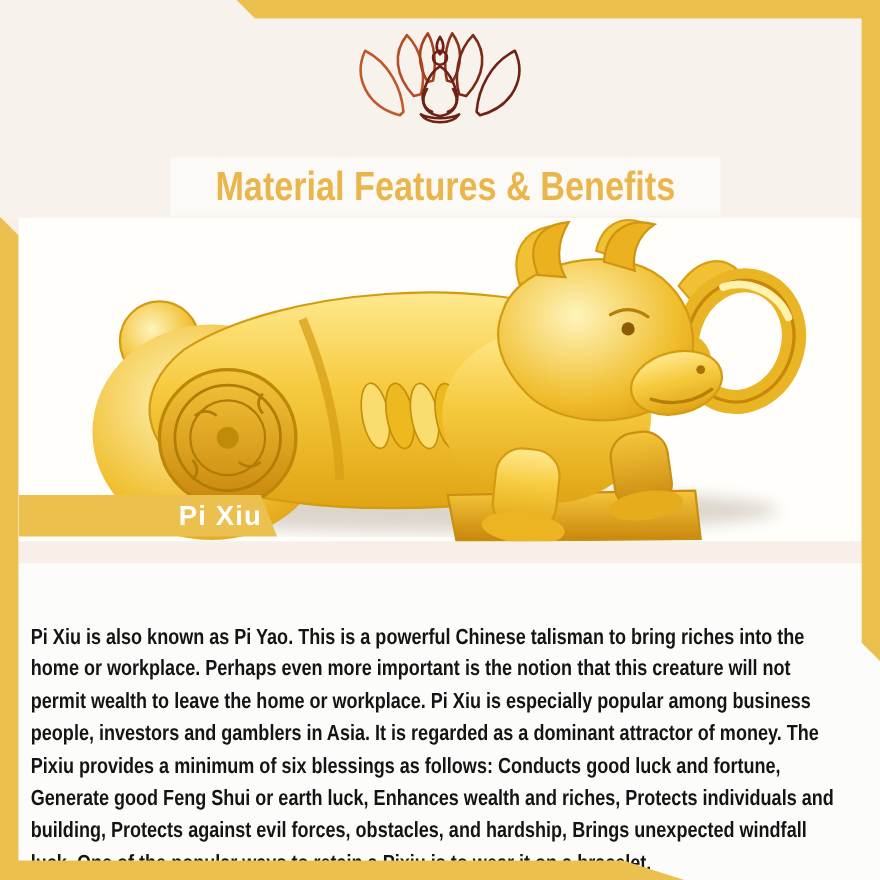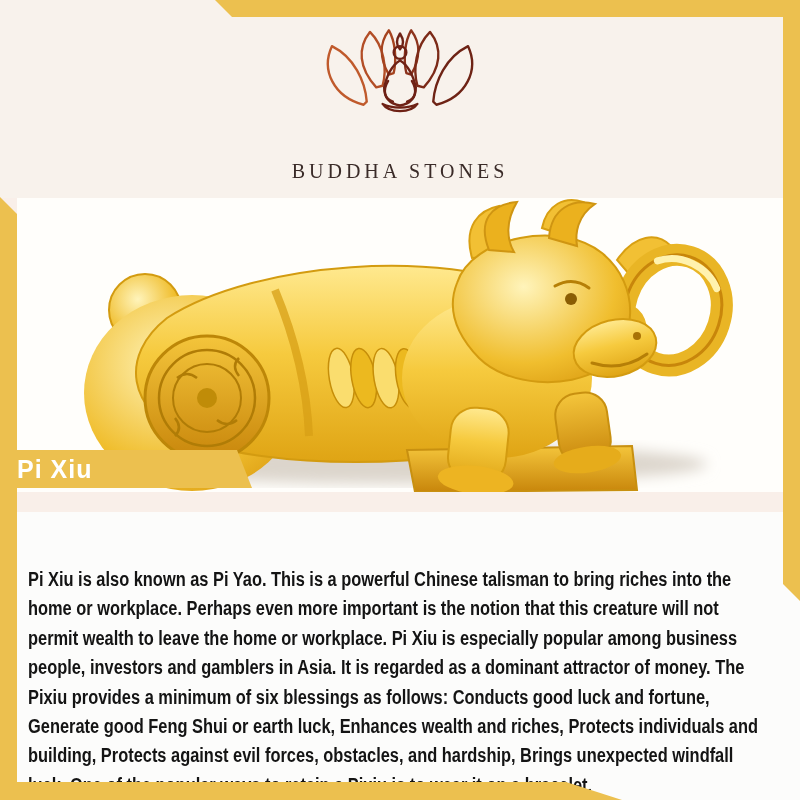--- a/index.html
+++ b/index.html
@@ -28,21 +28,21 @@
     font-family:"Liberation Serif",serif;font-size:20px;letter-spacing:4px;color:#3A2B28;z-index:2;margin-top:46px;}
 
   
   .title-band{position:absolute;left:155px;top:143px;width:500px;height:53px;background:#FCFAF6;
     display:flex;align-items:center;justify-content:center;z-index:2;}
   .title-band span{display:inline-block;white-space:nowrap;font-weight:bold;font-size:37px;
     color:#EAB64B;transform:scaleX(0.84);}
 
   
   .pixiu-banner{position:absolute;left:17px;top:450px;width:235px;height:38px;background:#ECC04F;
-    clip-path:polygon(0 0,220px 0,235px 38px,0 38px);display:flex;align-items:center;justify-content:flex-start;z-index:6;}
+    clip-path:polygon(0 0,220px 0,235px 38px,0 38px);display:flex;align-items:center;justify-content:flex-end;z-index:6;}
   .pixiu-banner span{color:#FFFFFF;font-weight:bold;font-size:25px;letter-spacing:1px;padding-right:14px;}
 
   
   .article{position:absolute;left:11px;top:53px;z-index:2;}
   .article .line{white-space:nowrap;transform:scaleX(0.82);transform-origin:0 50%;
     font-weight:bold;font-size:20px;line-height:29.4px;color:#141414;}
 
   svg{display:block;}
 </style>
 </head>
@@ -72,20 +72,23 @@
             <path d="M95 72 C88 84,90 94,101 98" stroke="#6E2115" stroke-width="3"></path>
             <path d="M125 72 C132 84,130 94,119 98" stroke="#6E2115" stroke-width="3"></path>
             <path d="M88 101 C96 113,124 113,132 101 C120 107,100 107,88 101 Z" stroke="#6E2115" stroke-width="3"></path>
           </g>
         </svg>
       </span>
     </div>
 
     <div class="brand-name">BUDDHA STONES</div>
 
+    <div class="title-band">
+      <span>Material Features &amp; Benefits</span>
+    </div>
   </div>
 
   <div class="photo-section">
     <span>
       <svg width="766" height="294" viewBox="0 0 766 294">
         <defs>
           <linearGradient id="gold" x1="0" y1="0" x2="0" y2="1">
             <stop offset="0" stop-color="#FFE98F"></stop>
               <stop offset="0.45" stop-color="#F6CA3E"></stop>
               <stop offset="1" stop-color="#DFA414"></stop>

